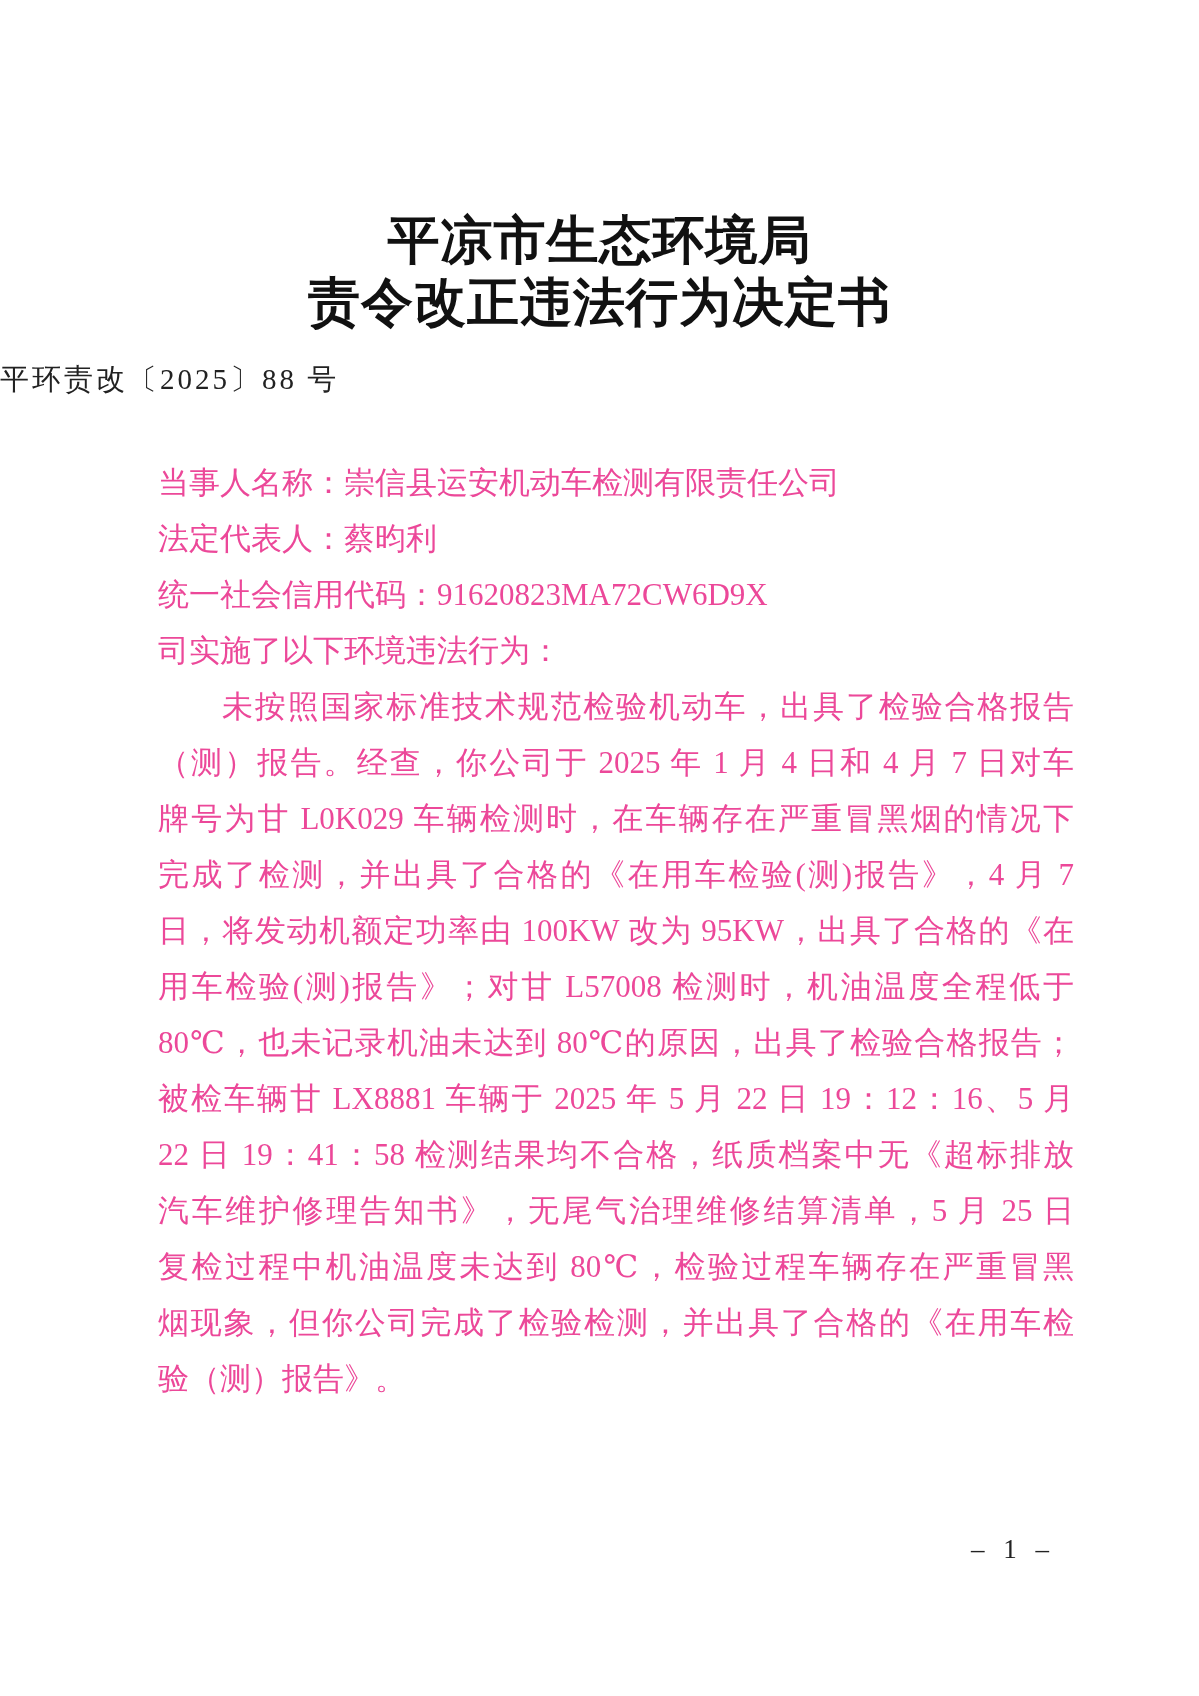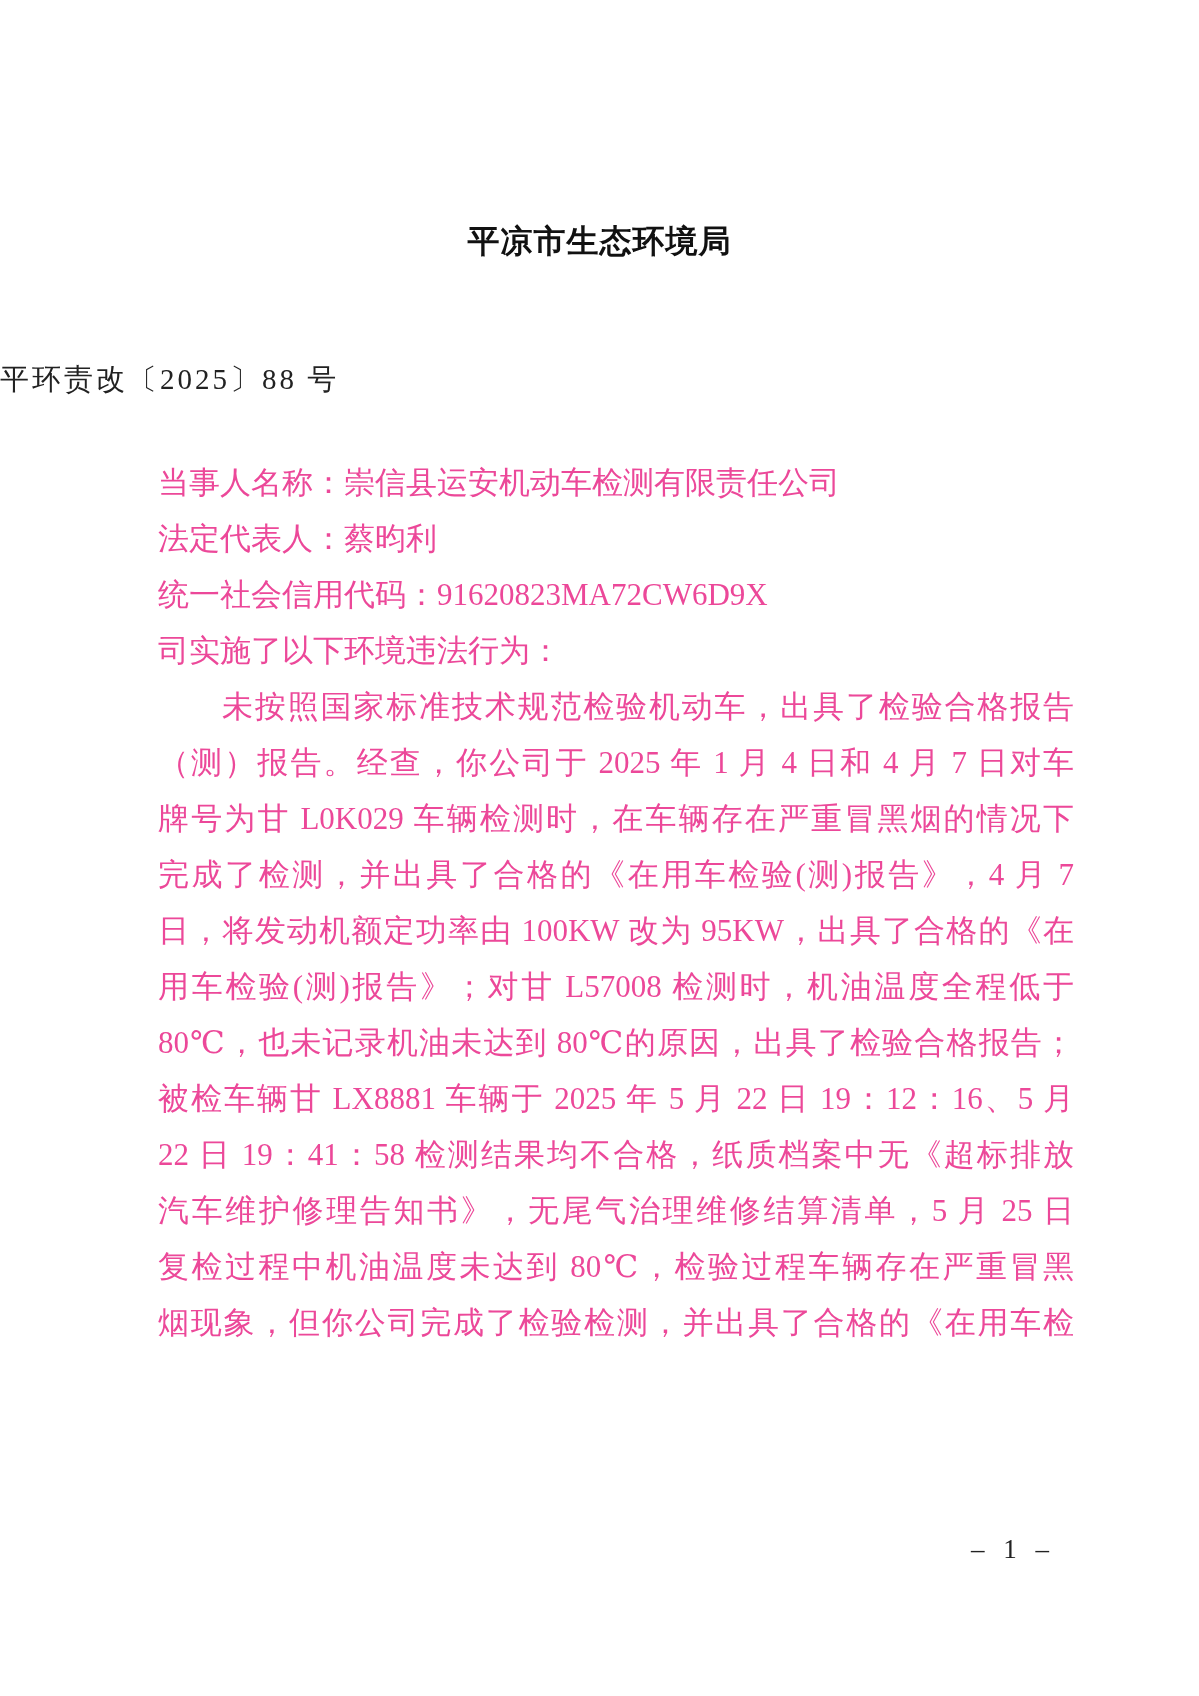--- a/index.html
+++ b/index.html
@@ -17,21 +17,21 @@
     color: #1f1f1f;
   }
   .title-block {
     position: absolute;
     top: 210px;
     left: 0;
     width: 100%;
     text-align: center;
   }
   .title-line {
-    font-size: 32px;
+    font-size: 52px;
     line-height: 62px;
     font-weight: 900;
     letter-spacing: 1px;
     color: #111111;
   }
   .doc-number {
     position: absolute;
     top: 358px;
     left: 0;
     width: 100%;
@@ -71,20 +71,21 @@
     color: #222222;
   }
 </style>
 </head>
 <body>
 
 <div class="page">
 
   <div class="title-block">
     <div class="title-line">平凉市生态环境局</div>
+    <div class="title-line">责令改正违法行为决定书</div>
   </div>
 
   <div class="doc-number">平环责改〔2025〕88 号</div>
 
   <div class="body-block">
     <div class="line">当事人名称：崇信县运安机动车检测有限责任公司</div>
     <div class="line">法定代表人：蔡昀利</div>
     <div class="line">统一社会信用代码：91620823MA72CW6D9X</div>
 
     <div>
@@ -97,18 +98,19 @@
       <div class="line fill">牌号为甘 L0K029 车辆检测时，在车辆存在严重冒黑烟的情况下</div>
       <div class="line fill">完成了检测，并出具了合格的《在用车检验(测)报告》，4 月 7</div>
       <div class="line fill">日，将发动机额定功率由 100KW 改为 95KW，出具了合格的《在</div>
       <div class="line fill">用车检验(测)报告》；对甘 L57008 检测时，机油温度全程低于</div>
       <div class="line fill">80℃，也未记录机油未达到 80℃的原因，出具了检验合格报告；</div>
       <div class="line fill">被检车辆甘 LX8881 车辆于 2025 年 5 月 22 日 19：12：16、5 月</div>
       <div class="line fill">22 日 19：41：58 检测结果均不合格，纸质档案中无《超标排放</div>
       <div class="line fill">汽车维护修理告知书》，无尾气治理维修结算清单，5 月 25 日</div>
       <div class="line fill">复检过程中机油温度未达到 80℃，检验过程车辆存在严重冒黑</div>
       <div class="line fill">烟现象，但你公司完成了检验检测，并出具了合格的《在用车检</div>
+      <div class="line">验（测）报告》。</div>
     </div>
   </div>
 
   <div class="page-number">– 1 –</div>
 
 </div>
 
 </body></html>

